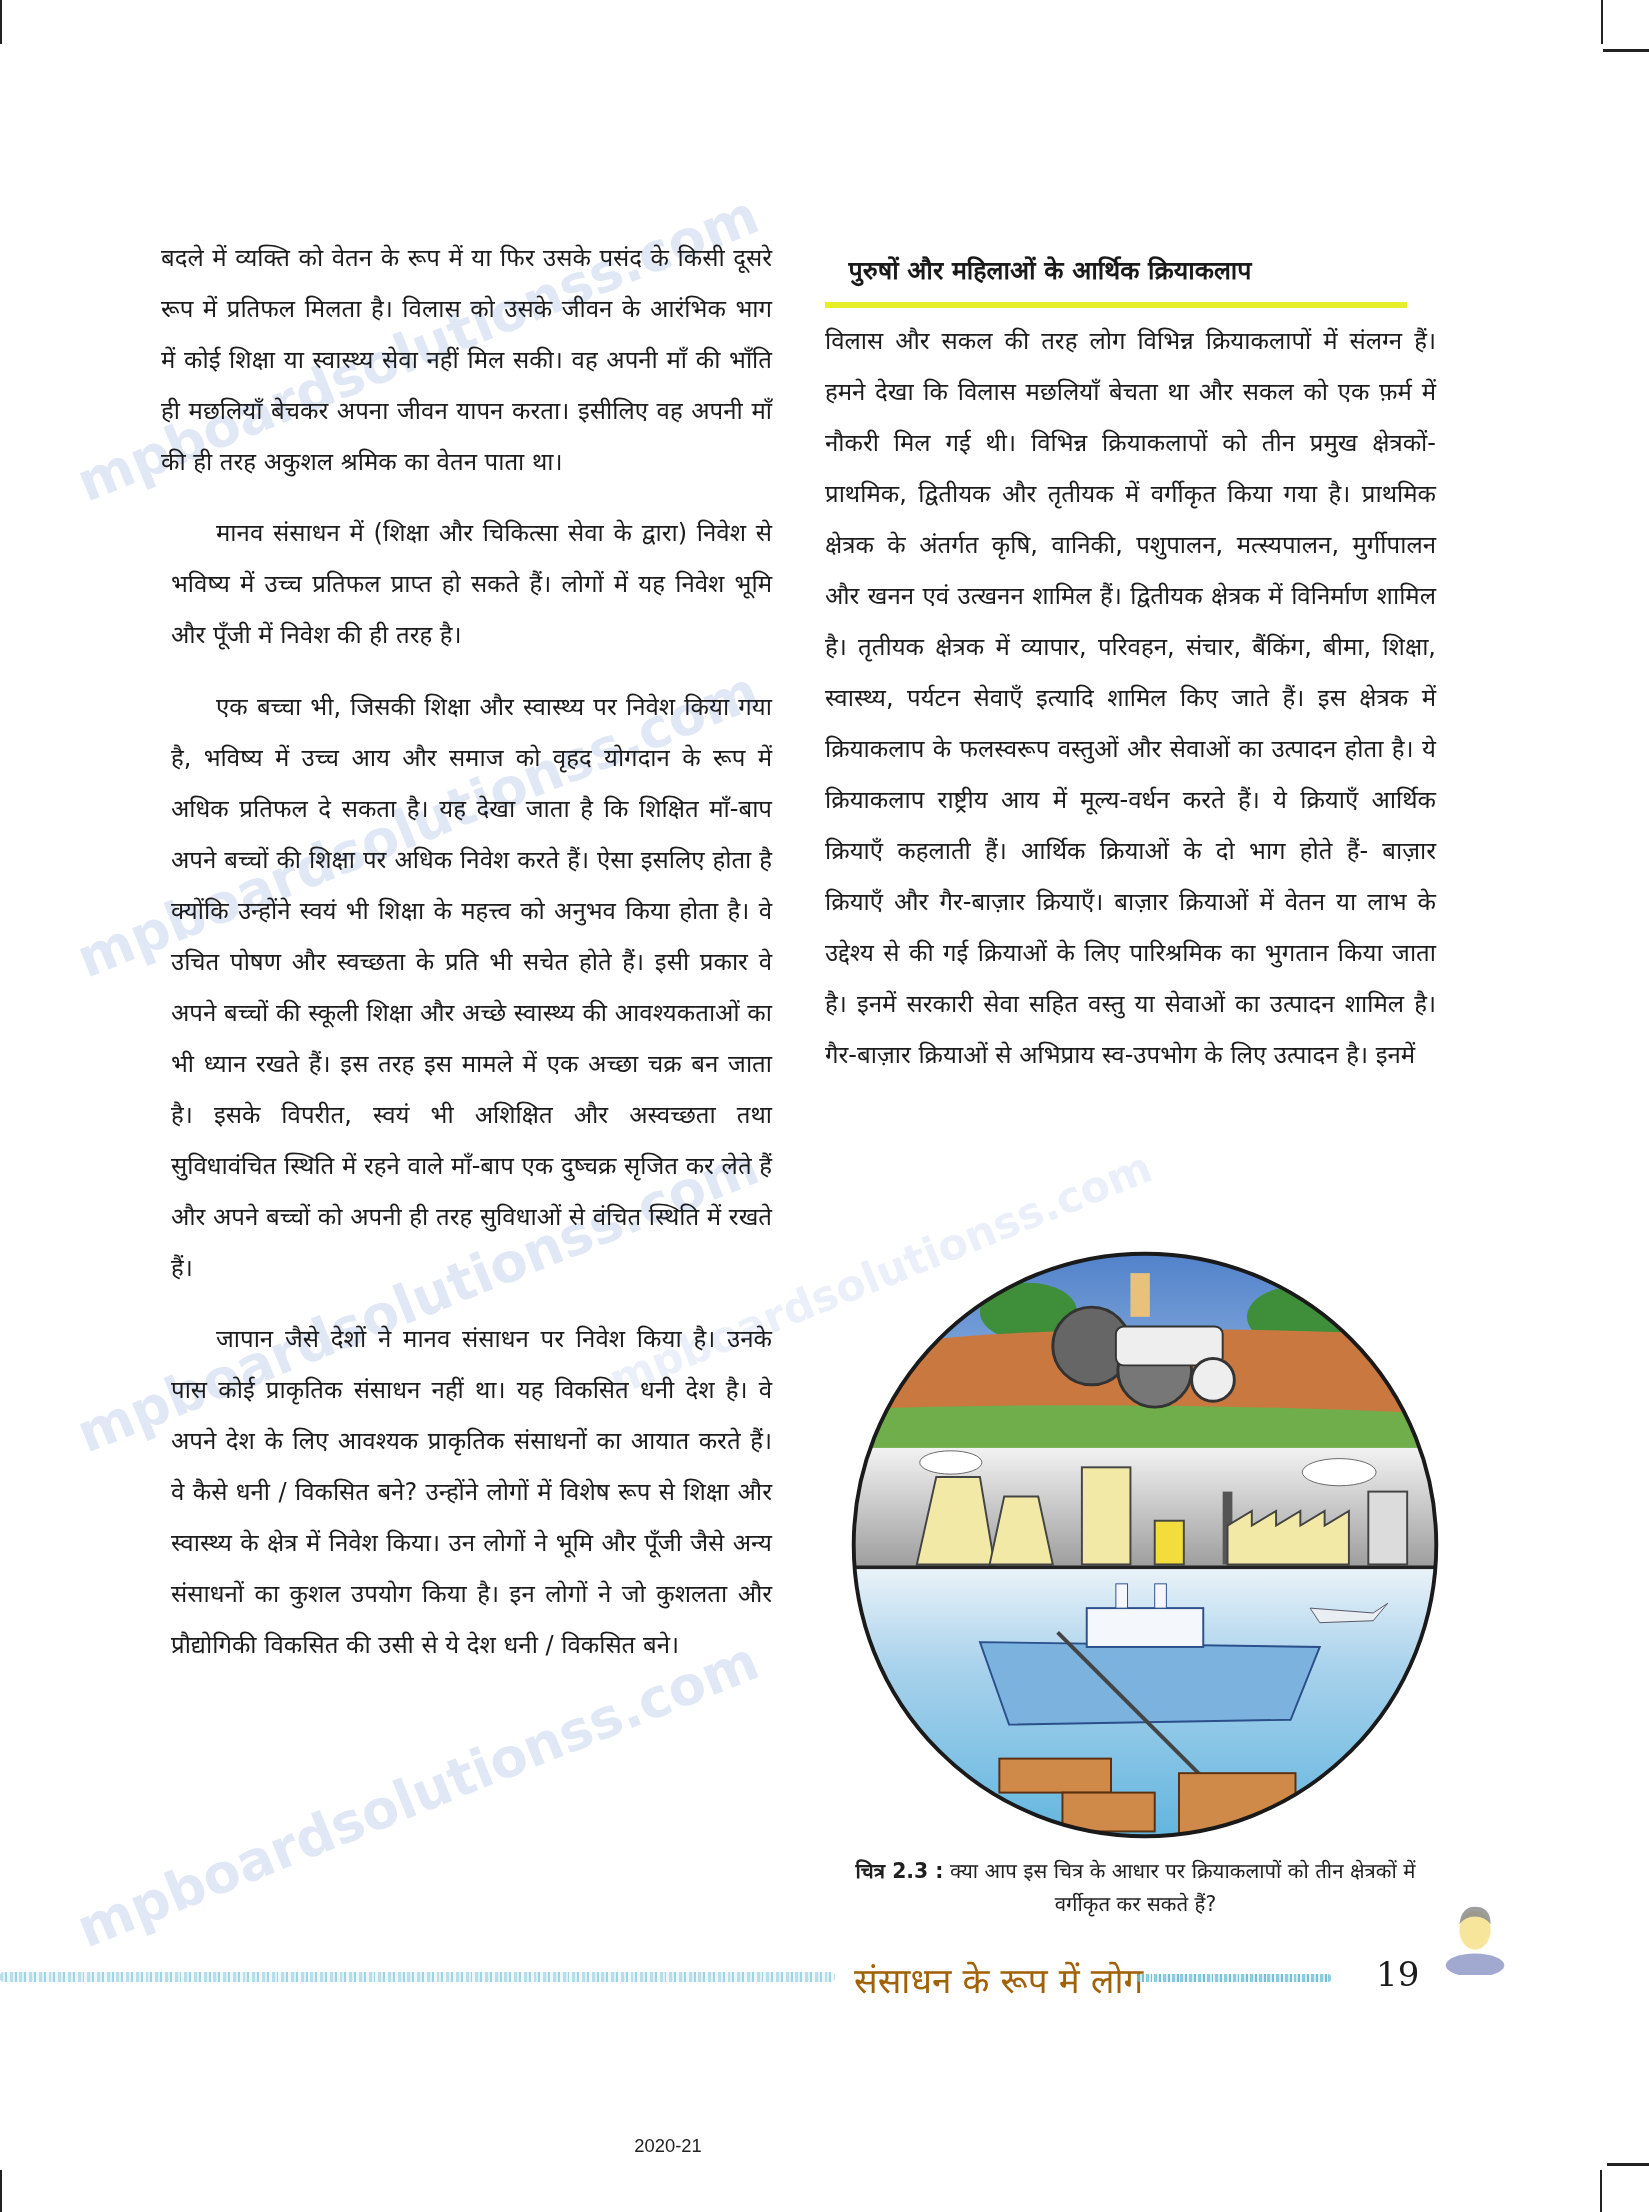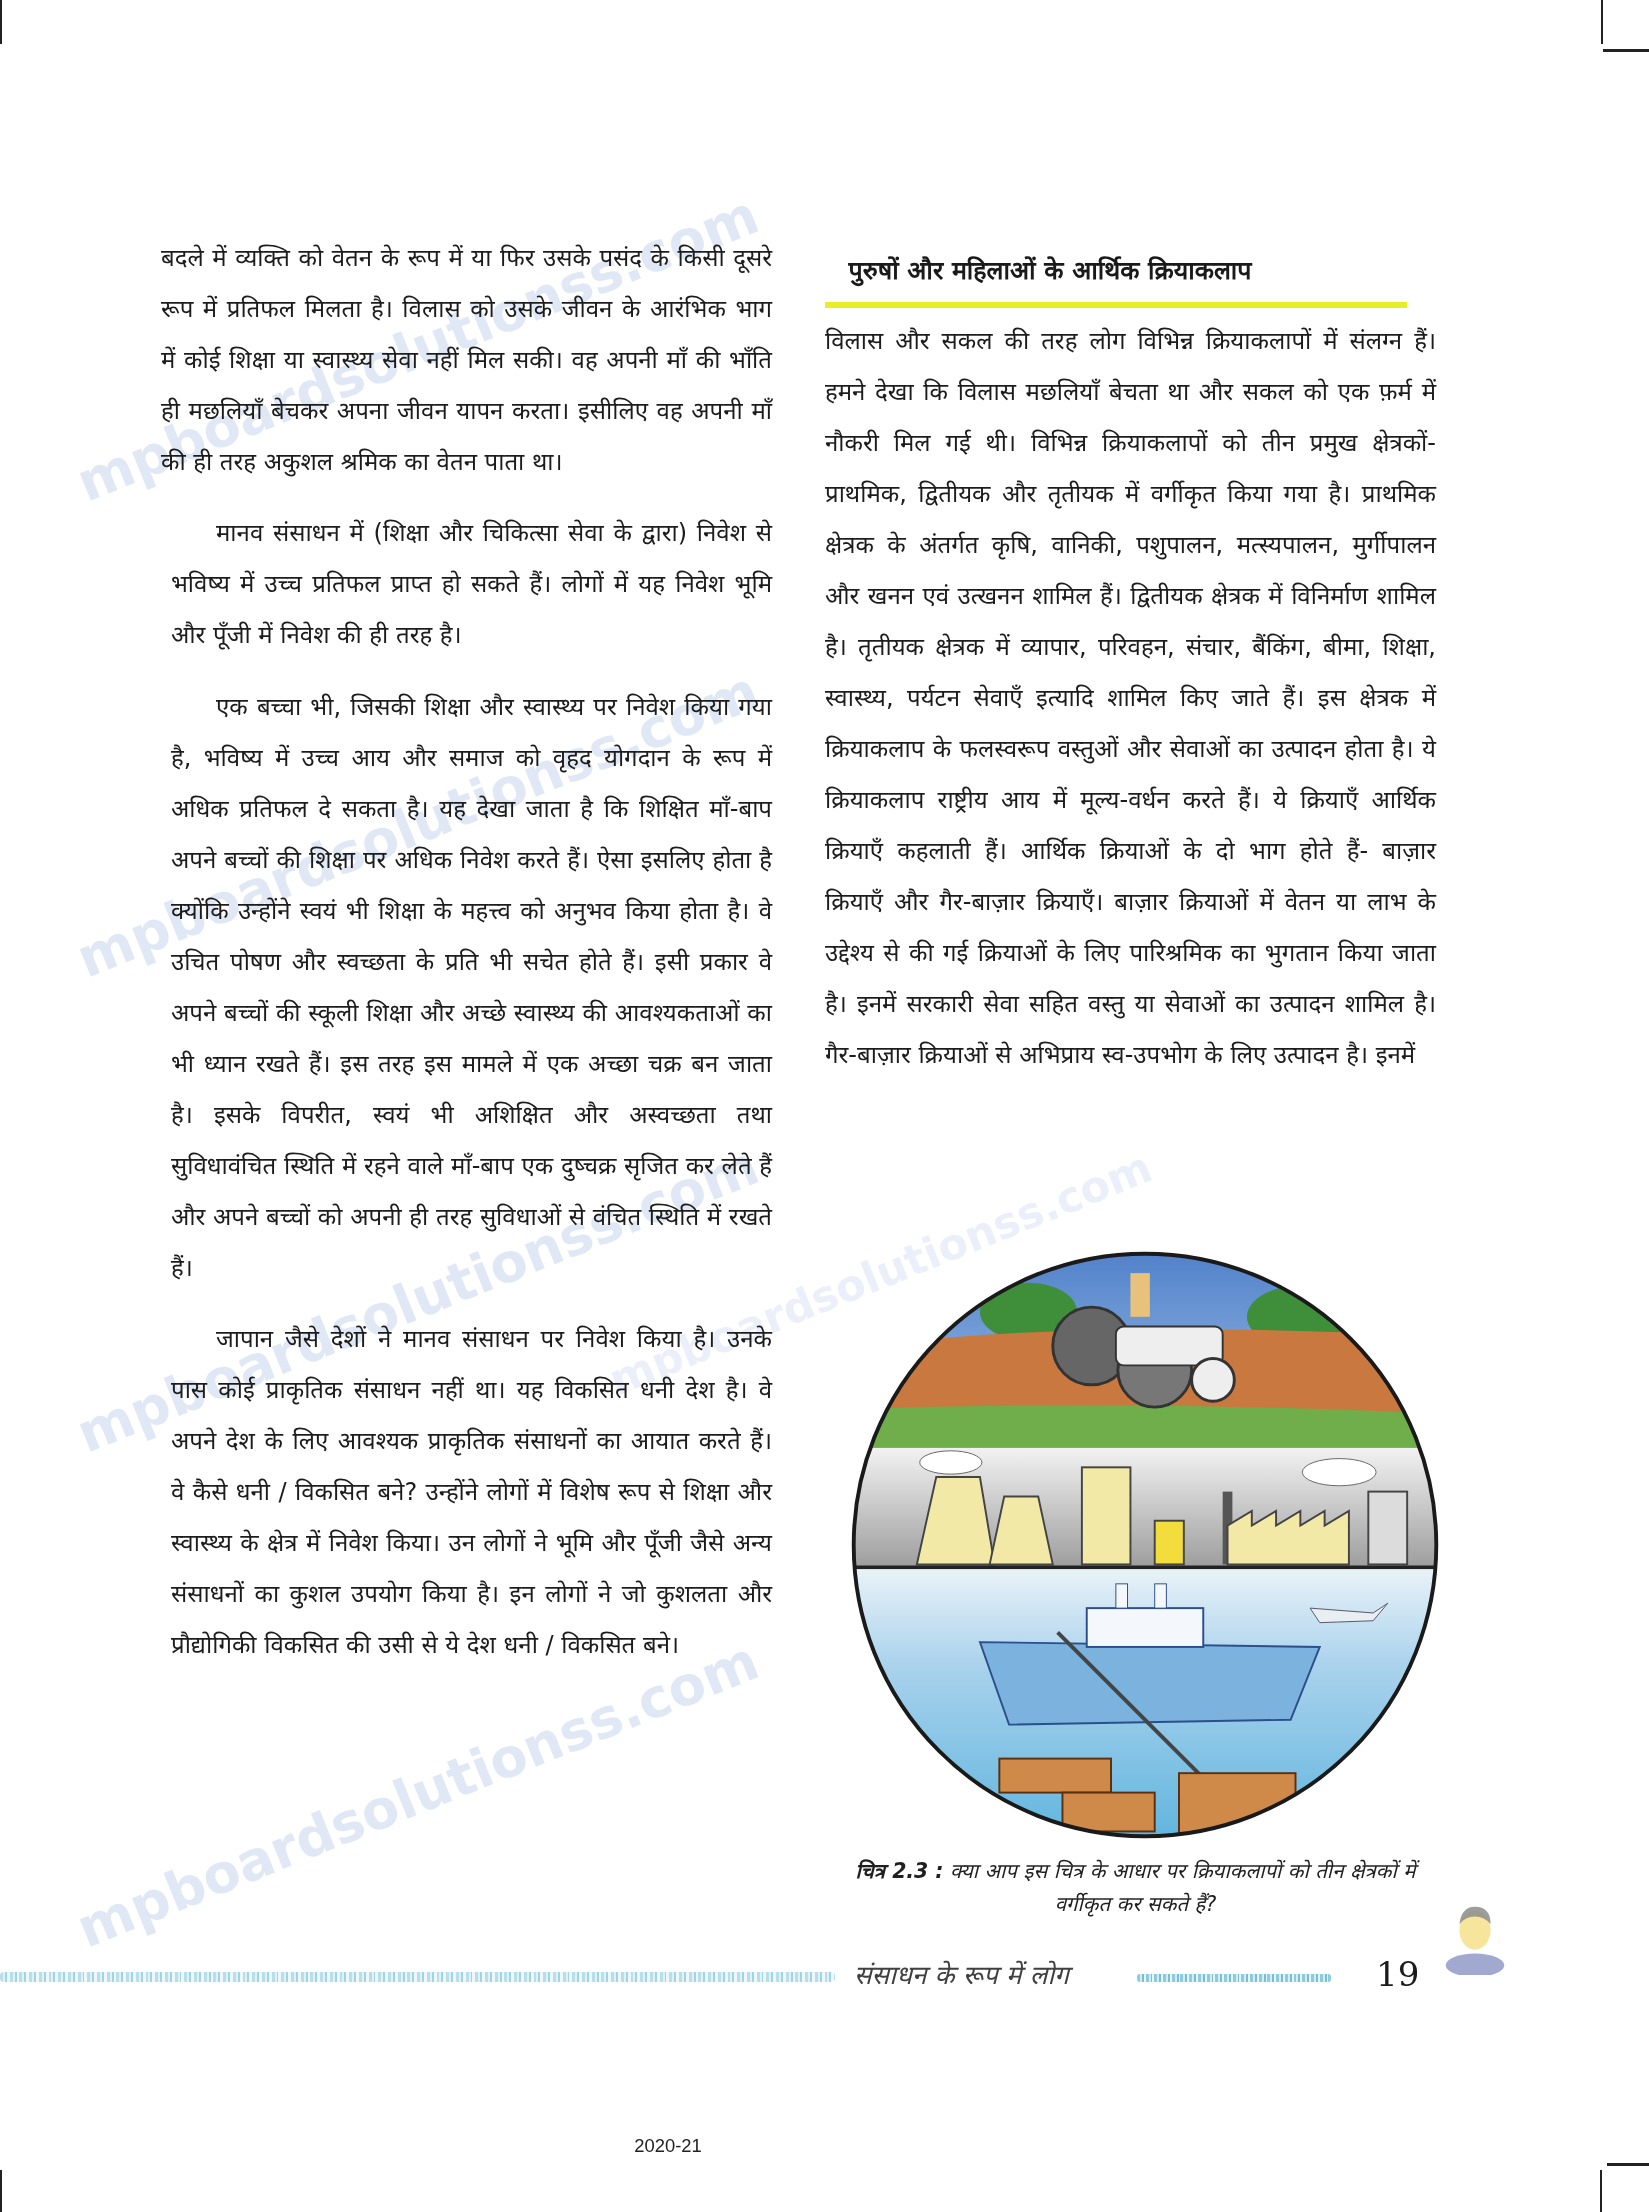--- a/index.html
+++ b/index.html
@@ -30,32 +30,32 @@
     position: absolute; color: #c8d4ee; opacity: 0.55;
     font-family: "DejaVu Sans", sans-serif; font-weight: bold;
     font-size: 54px; transform: rotate(-22deg); transform-origin: left top;
     white-space: nowrap; pointer-events: none;
   }
   #figure {
     position: absolute; left: 844px; top: 1244px; width: 602px; height: 602px;
   }
   #caption {
     position: absolute; left: 825px; top: 1855px; width: 621px;
-    text-align: center; font-style: italic; font-size: 20.4px; line-height: 33px;
+    text-align: center; font-size: 20.4px; line-height: 33px;
     color: #1f1f1f;
   }
   #caption .fig-label { font-weight: bold; }
   #footer-rule-left {
     position: absolute; left: 0; top: 1972px; width: 835px; height: 9.7px;
     background: repeating-linear-gradient(90deg, #9fd3e2 0 2.9px, #d6eef5 2.9px 4.9px, #7fc6dc 4.9px 6.8px, #e9f6fa 6.8px 9.7px);
     opacity: 0.75; border-radius: 3.9px;
   }
   #footer-title {
-    position: absolute; left: 854px; top: 1956px; font-size: 26px;
-    font-style: italic; color: #404040;
+    position: absolute; left: 854px; top: 1956px; font-size: 35px;
+    color: #a16207;
   }
   #footer-rule-right {
     position: absolute; left: 1137px; top: 1974px; width: 194px; height: 7.8px;
     background: repeating-linear-gradient(90deg, #6fbfd8 0 2.9px, #cbe8f1 2.9px 4.9px, #55aecb 4.9px 6.8px, #e3f3f8 6.8px 8.7px);
     opacity: 0.8; border-radius: 2.9px;
   }
   #page-number {
     position: absolute; left: 1376px; top: 1954px; font-size: 34px;
     font-family: "DejaVu Serif", serif; color: #1b1b1b;
   }

